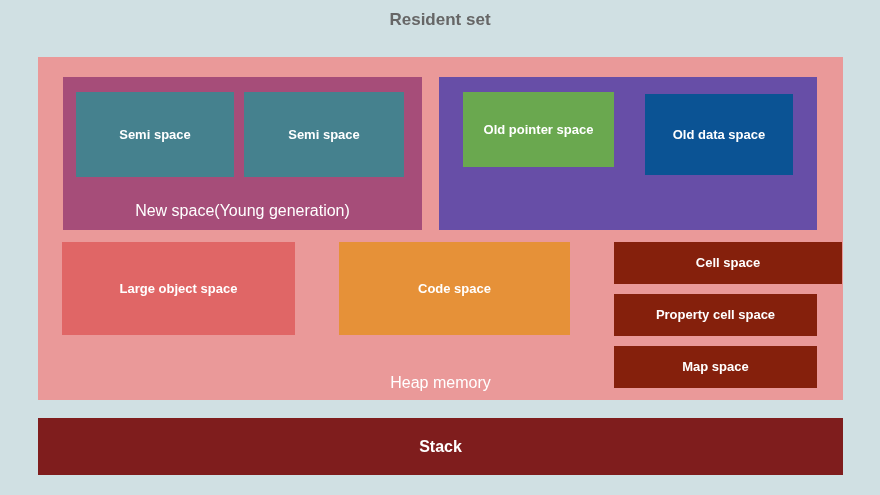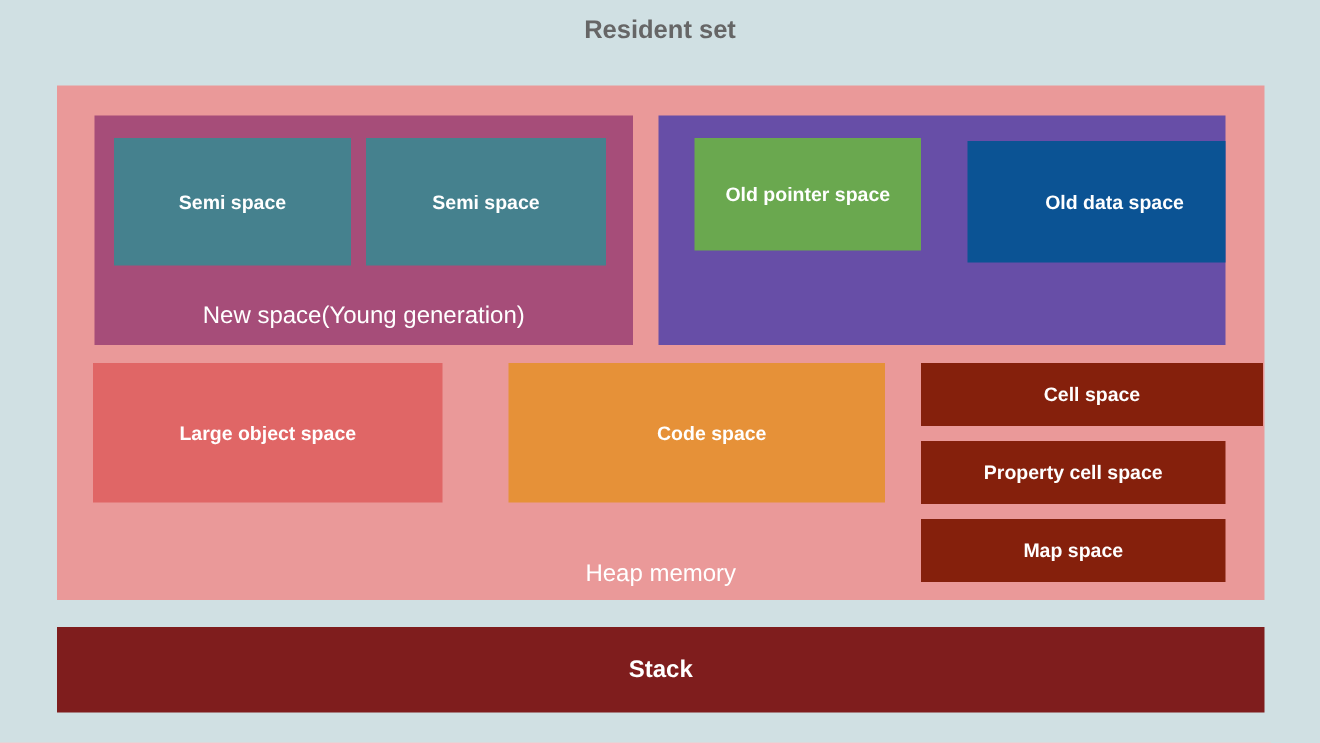--- a/index.html
+++ b/index.html
@@ -41,23 +41,23 @@
     font-size: 16px;
     line-height: 19px;
     margin-top: 44px;
   }
   .heap        { left: 38px;  top: 57px;  width: 805px; height: 343px; }
   .new-space   { left: 25px;  top: 20px;  width: 359px; height: 153px; }
   .semi-1      { left: 13px;  top: 15px;  width: 158px; height: 85px; }
   .semi-2      { left: 181px; top: 15px;  width: 160px; height: 85px; }
   .old-space   { left: 401px; top: 20px;  width: 378px; height: 153px; }
   .old-pointer { left: 24px;  top: 15px;  width: 151px; height: 75px; }
-  .old-data    { left: 206px; top: 17px;  width: 148px; height: 81px; padding-left: 24px; }
+  .old-data    { left: 206px; top: 17px;  width: 148px; height: 81px; }
   .large-object{ left: 24px;  top: 185px; width: 233px; height: 93px; }
-  .code-space  { left: 301px; top: 185px; width: 231px; height: 93px; padding-left: 20px; }
+  .code-space  { left: 301px; top: 185px; width: 231px; height: 93px; }
   .cell-space  { left: 576px; top: 185px; width: 228px; height: 42px; }
   .property-cell-space { left: 576px; top: 237px; width: 203px; height: 42px; }
   .map-space   { left: 576px; top: 289px; width: 203px; height: 42px; }
   .heap-label  { bottom: 8px; }
   .stack {
     left: 38px; top: 418px; width: 805px; height: 57px;
   }
   .stack .lbl { font-size: 16px; }
 </style>
 </head>

